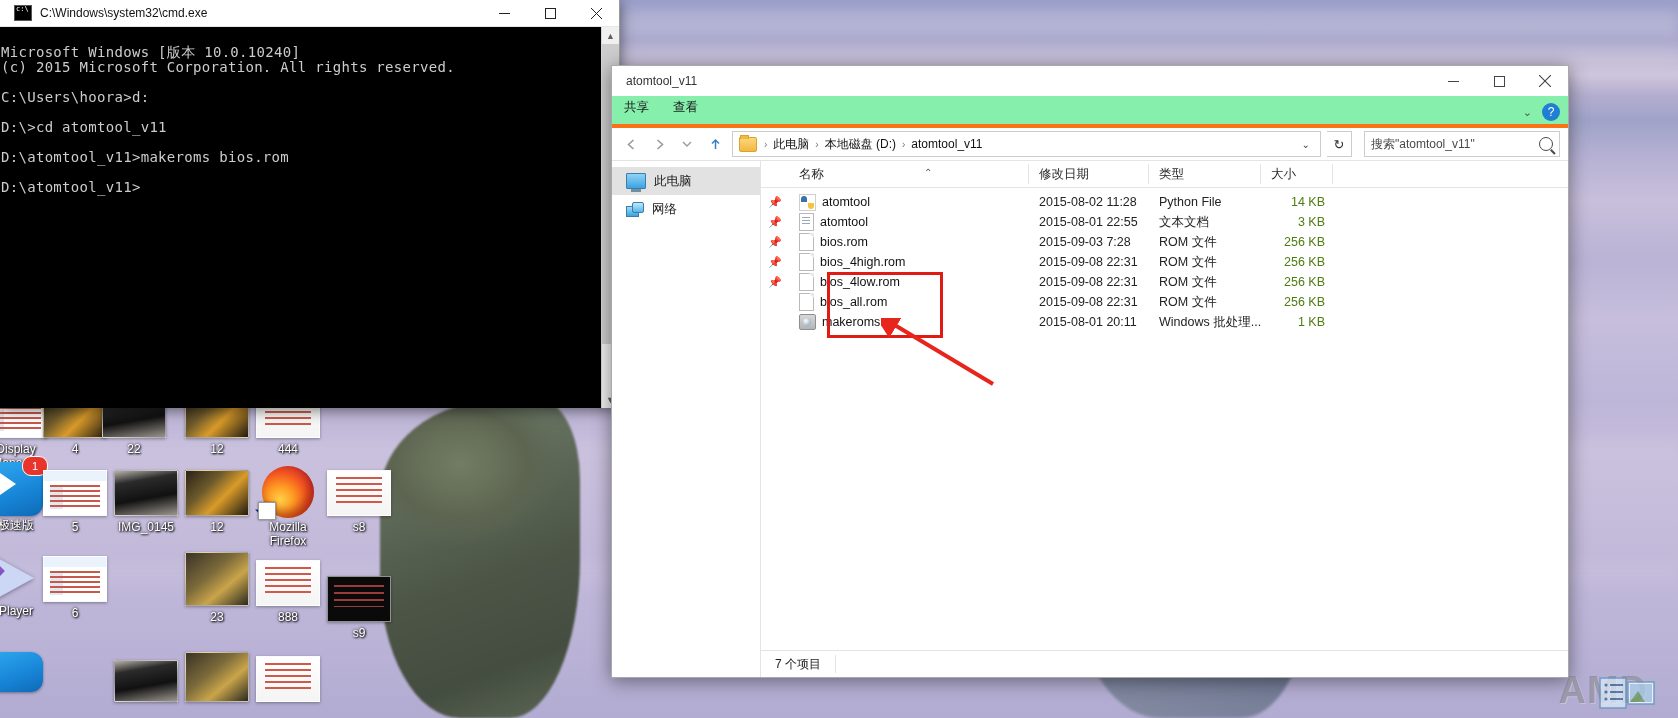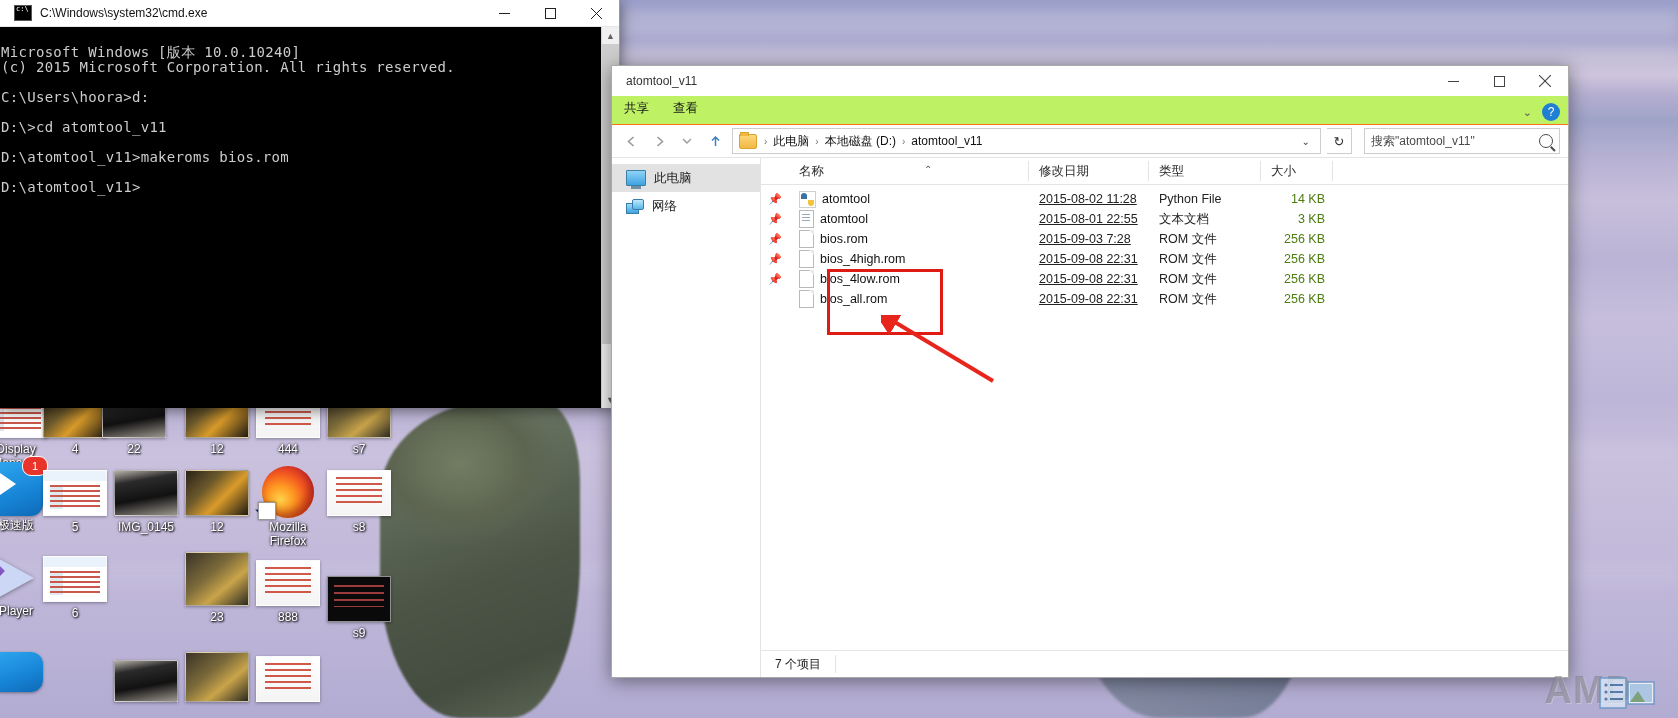--- a/index.html
+++ b/index.html
@@ -297,25 +297,25 @@
     flex: 0 0 auto;
   }
   #exp-title-text {
     font-size: 12px;
     color: #333;
     margin-left: 14px;
     flex: 1 1 auto;
   }
   #exp-ribbon {
     height: 28px;
-    background: #bef264;
-    display: flex;
-    align-items: center;
+    background: #86efac;
+    display: flex;
+    align-items: flex-start;
     flex: 0 0 auto;
-    border-bottom: 1px solid #f97316;
+    border-bottom: 4px solid #f97316;
     position: relative;
   }
   .ribbon-tab {
     font-size: 12.5px;
     color: #1a1a1a;
     padding: 3px 12px 6px;
   }
   #ribbon-right {
     position: absolute;
     right: 8px; bottom: 3px;
@@ -556,21 +556,21 @@
     width: 240px;
     flex: 0 0 auto;
     display: flex;
     align-items: center;
     gap: 6px;
     font-size: 12.5px;
     color: #111;
     padding-left: 10px;
     box-sizing: border-box;
   }
-  .fdate { width: 120px; flex:0 0 auto; font-size: 12.5px; color:#222; padding-left:10px; box-sizing:border-box;text-decoration:underline;}
+  .fdate { width: 120px; flex:0 0 auto; font-size: 12.5px; color:#222; padding-left:10px; box-sizing:border-box;}
   .ftype { width: 112px; flex:0 0 auto; font-size: 12.5px; color:#222; padding-left:10px; box-sizing:border-box; white-space:nowrap; overflow:hidden;}
   .fsize { width: 72px; flex:0 0 auto; font-size: 12.5px; color:#4d7c0f; text-align:right; padding-right:8px; box-sizing:border-box;}
 
   .ico-file {
     width: 13px; height: 16px;
     background: #ffffff;
     border: 1px solid #b9b9b9;
     position: relative;
     flex:0 0 auto;
   }
@@ -664,21 +664,21 @@
     padding-left: 14px;
     border-right: 1px solid #e4e4e4;
     height: 18px;
     line-height: 18px;
     padding-right: 14px;
   }
 
   
   #amd-watermark {
     position: absolute;
-    right: 44px;
+    right: 30px;
     bottom: 6px;
     font-size: 38px;
     font-weight: bold;
     color: rgba(120,120,130,0.55);
     letter-spacing: 1px;
     font-family: "Liberation Sans", sans-serif;
     text-shadow: 1px 1px 0 rgba(255,255,255,0.25);
   }
   #wm-icon {
     position: absolute;
@@ -716,24 +716,20 @@
     <div class="thumb th-dark"></div>
     <div class="lbl">22</div>
   </div>
   <div class="desk-icon" style="left:173px; top:392px;">
     <div class="thumb th-photo"></div>
     <div class="lbl">12</div>
   </div>
   <div class="desk-icon" style="left:244px; top:392px;">
     <div class="thumb th-doc"></div>
     <div class="lbl">444</div>
-  </div>
-  <div class="desk-icon" style="left:315px; top:392px;">
-    <div class="thumb th-shot"></div>
-    <div class="lbl">s7</div>
   </div>
 
   <div class="desk-icon" style="left:-28px; top:462px;">
     <div class="blue-app">
       <div class="star"></div>
       <div class="badge-red">1</div>
     </div>
     <div class="lbl">极速版</div>
   </div>
   <div class="desk-icon" style="left:31px; top:470px;">
@@ -996,20 +992,29 @@
           <div class="frow">
             <div class="fname">
               <span class="ico-file"></span>
               <span>bios_all.rom</span>
             </div>
             <div class="fdate">2015-09-08 22:31</div>
             <div class="ftype">ROM 文件</div>
             <div class="fsize">256 KB</div>
           </div>
 
+          <div class="frow">
+            <div class="fname">
+              <span class="ico-bat"></span>
+              <span>makeroms</span>
+            </div>
+            <div class="fdate">2015-08-01 20:11</div>
+            <div class="ftype">Windows 批处理...</div>
+            <div class="fsize">1 KB</div>
+          </div>
 
           <div id="red-box"></div>
           <svg id="red-arrow" viewBox="0 0 120 70">
             <defs>
               <marker id="ah" markerWidth="7" markerHeight="7" refX="1" refY="3.5" orient="auto">
                 <polygon points="0,0 7,3.5 0,7" fill="#e8251c"></polygon>
               </marker>
             </defs>
             <line x1="112" y1="66" x2="12" y2="6" stroke="#e8251c" stroke-width="4" marker-end="url(#ah)"></line>
           </svg>

